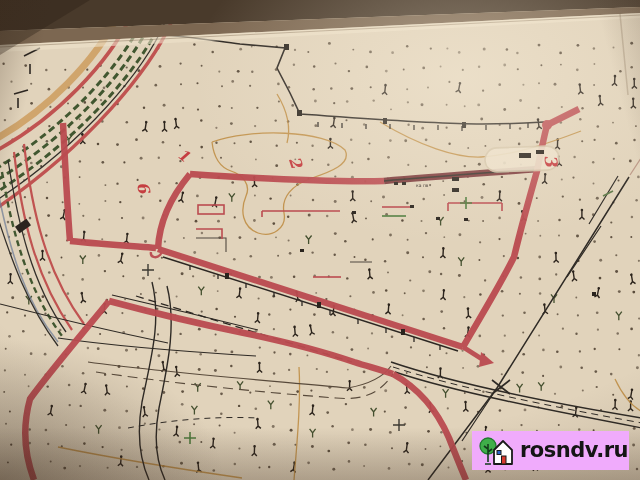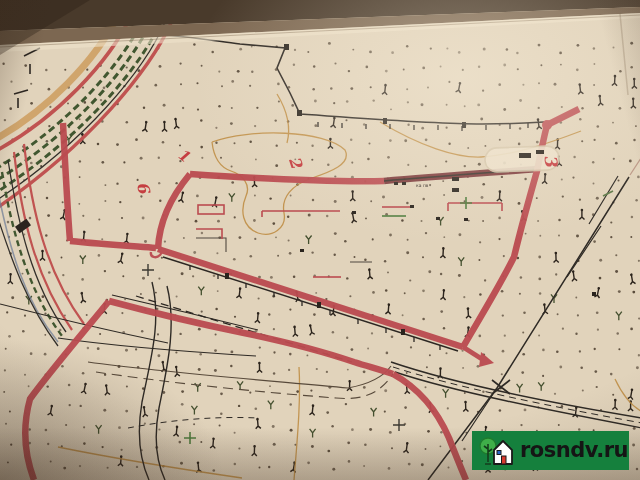--- a/index.html
+++ b/index.html
@@ -8,21 +8,21 @@
   .mapsvg{position:absolute;left:0;top:0;width:640px;height:480px;
           filter:blur(.45px) saturate(.96);}
   .shade{position:absolute;left:0;top:0;width:640px;height:480px;pointer-events:none;
      background:
        radial-gradient(60% 50% at 72% 16%, rgba(250,240,220,.40), rgba(250,240,220,0) 70%),
        radial-gradient(50% 42% at 0% 100%, rgba(50,35,22,.38), rgba(50,35,22,0) 70%),
        linear-gradient(105deg, rgba(59,42,28,.30) 0%, rgba(59,42,28,0) 7%),
        linear-gradient(255deg, rgba(59,42,28,.20) 0%, rgba(59,42,28,0) 6%),
        linear-gradient(0deg, rgba(59,42,28,.26) 0%, rgba(59,42,28,0) 11%),
        radial-gradient(120% 95% at 55% 38%, rgba(0,0,0,0) 55%, rgba(54,38,24,.30) 100%);}
-  .wm{position:absolute;left:472px;top:431px;width:157px;height:39px;background:#15803d;
+  .wm{position:absolute;left:472px;top:431px;width:157px;height:39px;background:#f0abfc;
       display:flex;align-items:center;gap:5px;padding-left:7px;box-sizing:border-box;}
   .wm-text{font-weight:bold;font-size:21px;letter-spacing:-.5px;color:#151515;
            font-family:"DejaVu Sans",sans-serif;line-height:1;}
   .lbl{font-family:"DejaVu Serif",serif;font-style:italic;font-weight:600;}
 </style>
 </head>
 <body>
 
 <div class="shot">
 

